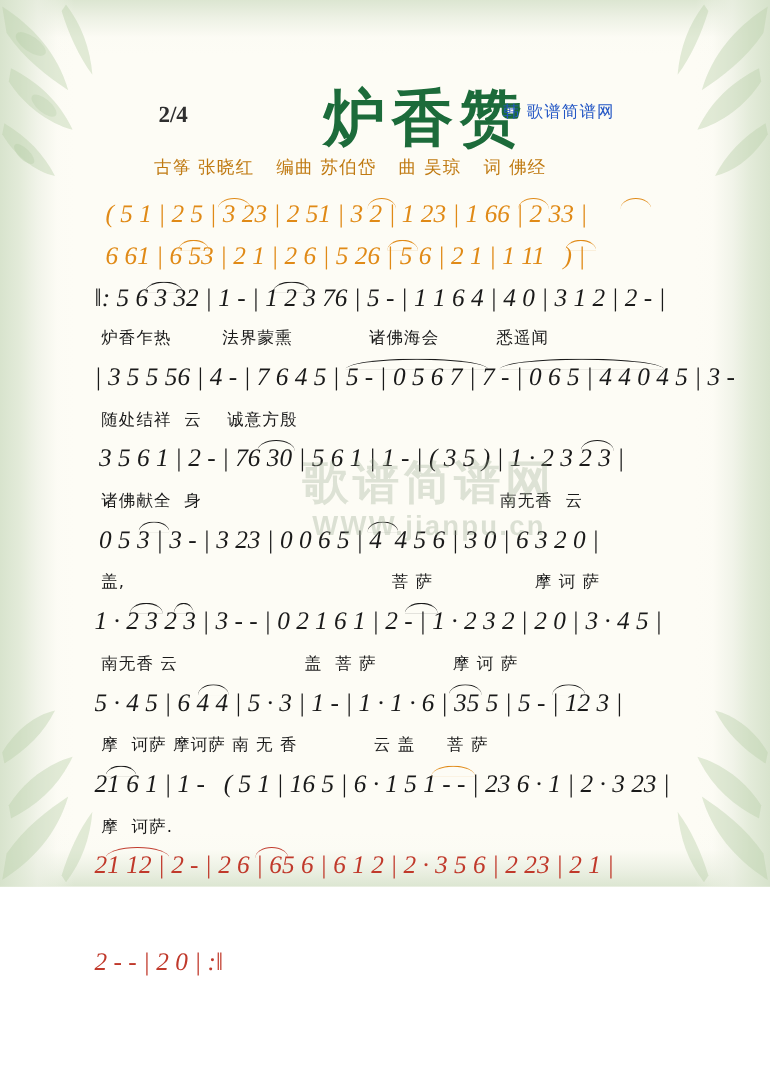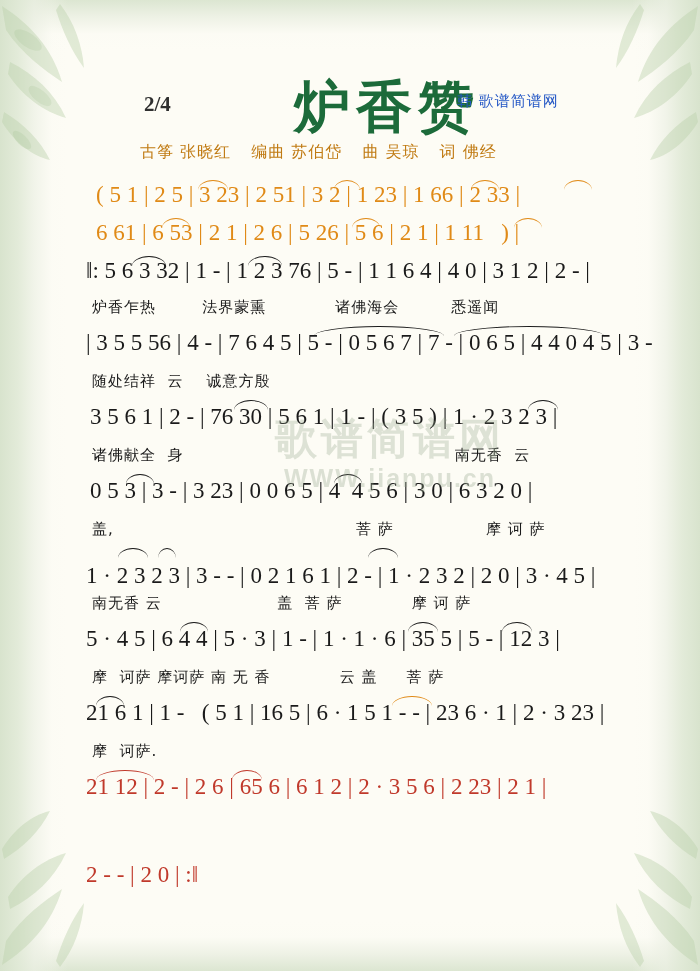--- a/index.html
+++ b/index.html
@@ -9,21 +9,21 @@
   body {
     width: 700px;
     height: 971px;
     font-family: "Liberation Serif", serif;
     background: #ffffff;
     overflow: hidden;
   }
   #sheet {
     position: relative;
     width: 700px;
-    height: 971px;
+    height: 806px;
     background:
       linear-gradient(90deg, rgba(214,226,203,0.95) 0px, rgba(224,233,214,0.9) 18px, rgba(236,240,228,0.7) 34px, rgba(250,250,243,0.25) 52px, rgba(253,252,246,0) 68px),
       linear-gradient(270deg, rgba(214,226,203,0.95) 0px, rgba(224,233,214,0.9) 18px, rgba(236,240,228,0.7) 34px, rgba(250,250,243,0.25) 52px, rgba(253,252,246,0) 68px),
       linear-gradient(180deg, rgba(214,226,203,0.85) 0px, rgba(230,236,221,0.7) 16px, rgba(248,249,241,0.2) 34px, rgba(253,252,246,0) 50px),
       linear-gradient(0deg, rgba(214,226,203,0.85) 0px, rgba(230,236,221,0.7) 16px, rgba(248,249,241,0.2) 34px, rgba(253,252,246,0) 50px),
       #fdfcf5;
   }
   
   .leaf {
     position: absolute;
@@ -120,20 +120,21 @@
     position: absolute;
     left: 0;
     top: 0;
     width: 576px;
     height: 910px;
   }
   .mline {
     position: absolute;
     white-space: pre;
     font-family: "Liberation Serif", serif;
+    font-style: italic;
   }
   .notes {
     font-size: 23px;
     letter-spacing: 0px;
     color: #1a1a1a;
   }
   .notes.orange { color: #e08a17; }
   .notes.red { color: #c0392b; }
   .lyric {
     font-family: "DejaVu Sans", sans-serif;
@@ -241,21 +242,21 @@
       <div class="mline notes" style="left:28px; top:374px;">3 5 6 1 | 2 - | 76 30 | 5 6 1 | 1 - | ( 3 5 ) | 1 · 2 3 2 3 |</div>
       <div class="tie" style="left:172px; top:370px; width:34px;"></div>
       <div class="tie" style="left:466px; top:370px; width:30px;"></div>
       <div class="lyric" style="position:absolute; left:30px; top:416px;">诸佛献全  身                                               南无香  云</div>
 
       <div class="mline notes" style="left:28px; top:448px;">0 5 3 | 3 - | 3 23 | 0 0 6 5 | 4  4 5 6 | 3 0 | 6 3 2 0 |</div>
       <div class="tie" style="left:64px; top:444px; width:28px;"></div>
       <div class="tie" style="left:272px; top:444px; width:28px;"></div>
       <div class="lyric" style="position:absolute; left:30px; top:490px;">盖,                                          菩 萨                摩 诃 萨</div>
 
-      <div class="mline notes" style="left:24px; top:522px;margin-top:11px;">1 · 2 3 2 3 | 3 - - | 0 2 1 6 1 | 2 - | 1 · 2 3 2 | 2 0 | 3 · 4 5 |</div>
+      <div class="mline notes" style="left:24px; top:522px;">1 · 2 3 2 3 | 3 - - | 0 2 1 6 1 | 2 - | 1 · 2 3 2 | 2 0 | 3 · 4 5 |</div>
       <div class="tie" style="left:56px; top:518px; width:30px;"></div>
       <div class="tie" style="left:96px; top:518px; width:18px;"></div>
       <div class="tie" style="left:306px; top:518px; width:30px;"></div>
       <div class="lyric" style="position:absolute; left:30px; top:564px;">南无香 云                    盖  菩 萨            摩 诃 萨</div>
 
       <div class="mline notes" style="left:24px; top:596px;">5 · 4 5 | 6 4 4 | 5 · 3 | 1 - | 1 · 1 · 6 | 35 5 | 5 - | 12 3 |</div>
       <div class="tie" style="left:118px; top:592px; width:28px;"></div>
       <div class="tie" style="left:346px; top:592px; width:30px;"></div>
       <div class="tie" style="left:440px; top:592px; width:30px;"></div>
       <div class="lyric" style="position:absolute; left:30px; top:638px;">摩  诃萨 摩诃萨 南 无 香            云 盖     菩 萨</div>

